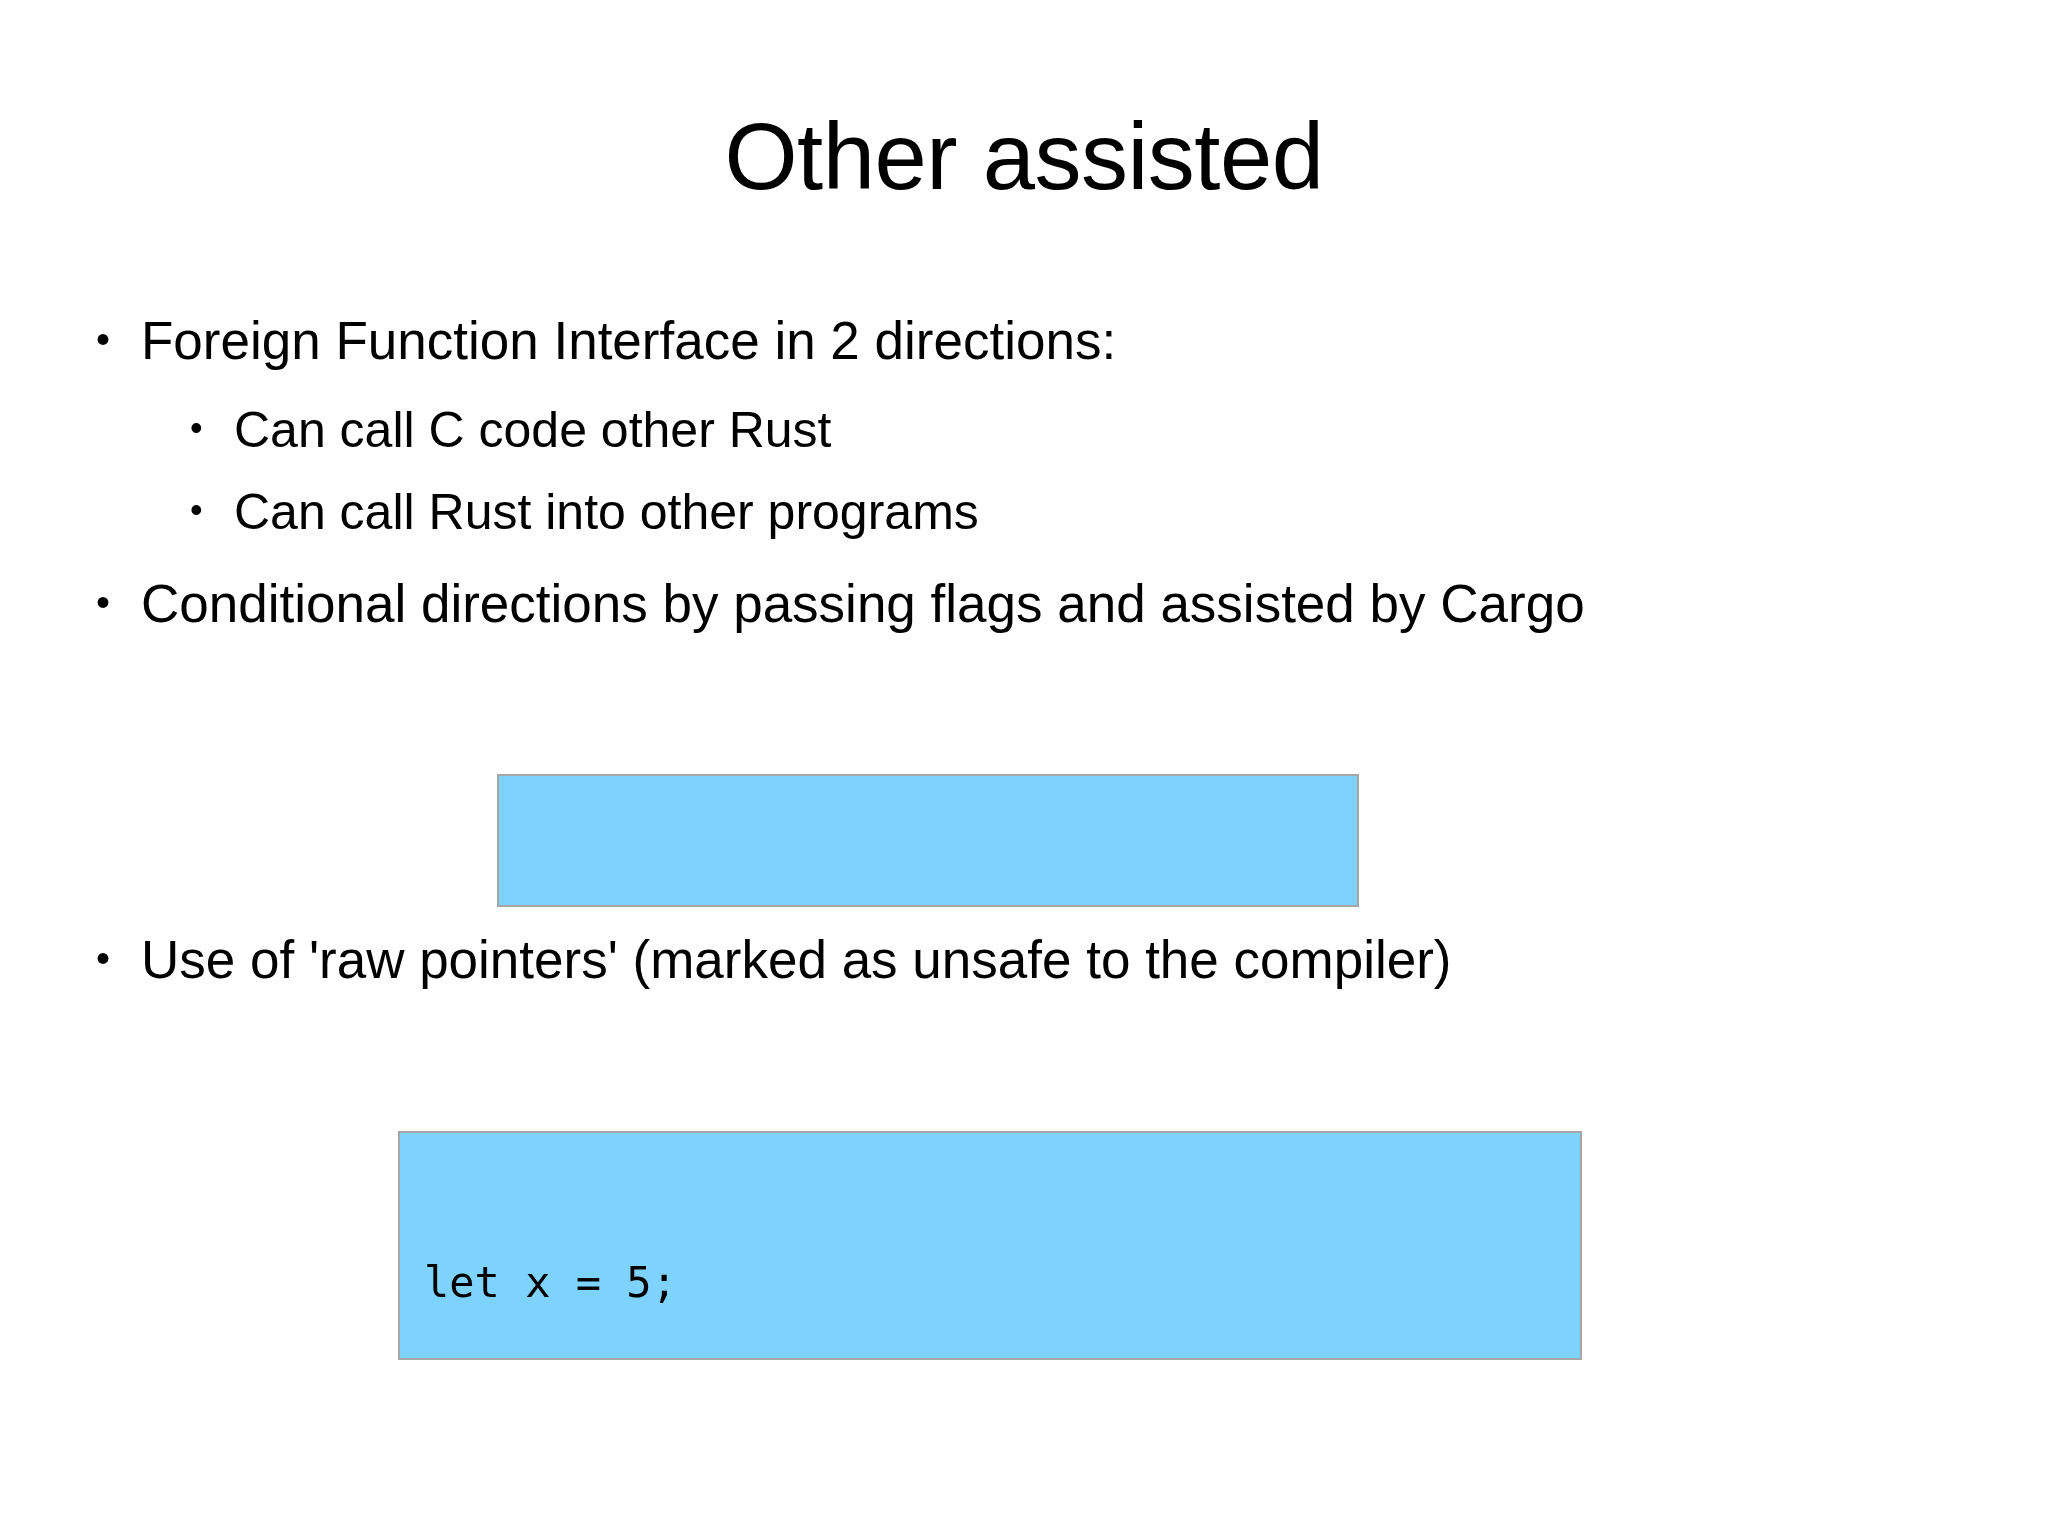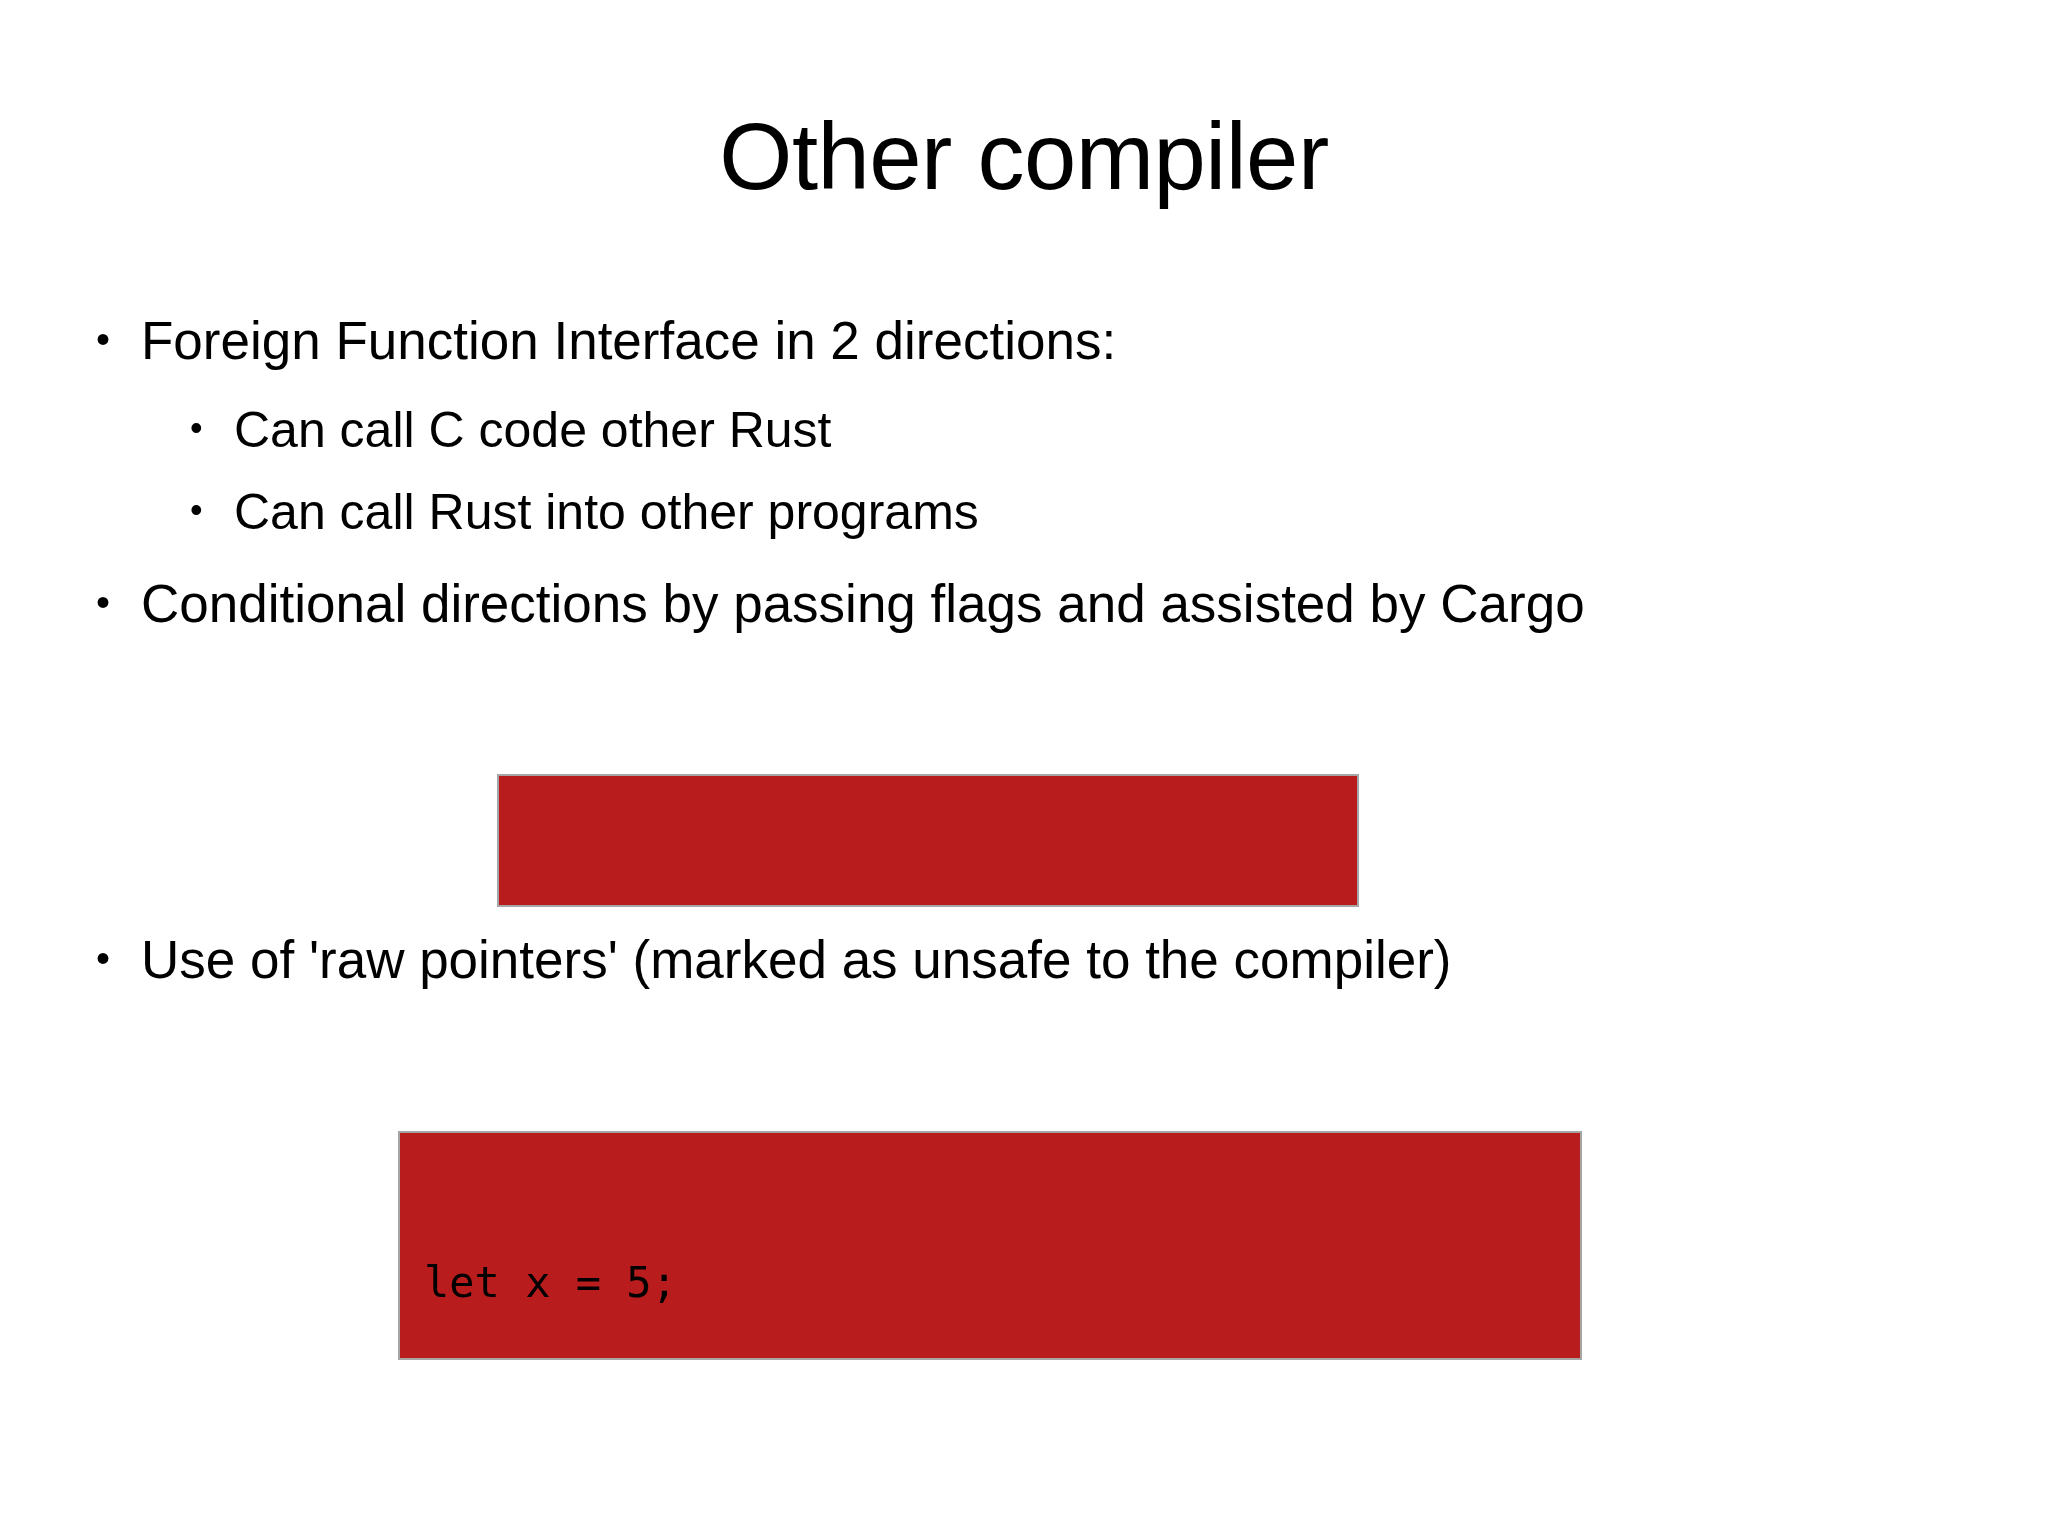--- a/index.html
+++ b/index.html
@@ -84,21 +84,21 @@
     flex: 1 1 auto;
     white-space: pre;
   }
 
   .spacer-sm { height: 8px; }
 
   
   .code-box {
     position: absolute;
     box-sizing: border-box;
-    background: #b91c1c;
+    background: #7dd3fc;
     border: 2px solid #a6a6a6;
     font-family: "DejaVu Sans Mono", monospace;
     color: #000000;
     white-space: pre;
     overflow: hidden;
   }
 
   #code-box-features {
     left: 497px;
     top: 774px;
@@ -119,21 +119,21 @@
     line-height: 1.30;
   }
 
   .code-line { display: block; }
 </style>
 </head>
 <body>
 
 <div class="slide">
 
-  <div class="slide-title">Other compiler</div>
+  <div class="slide-title">Other assisted</div>
 
   <div class="body-area">
 
     <div class="bullet-row lvl1">
       <span class="dot">•</span>
       <span class="btext">Foreign Function Interface in 2 directions:</span>
     </div>
 
     <div class="spacer-sm"></div>
 

